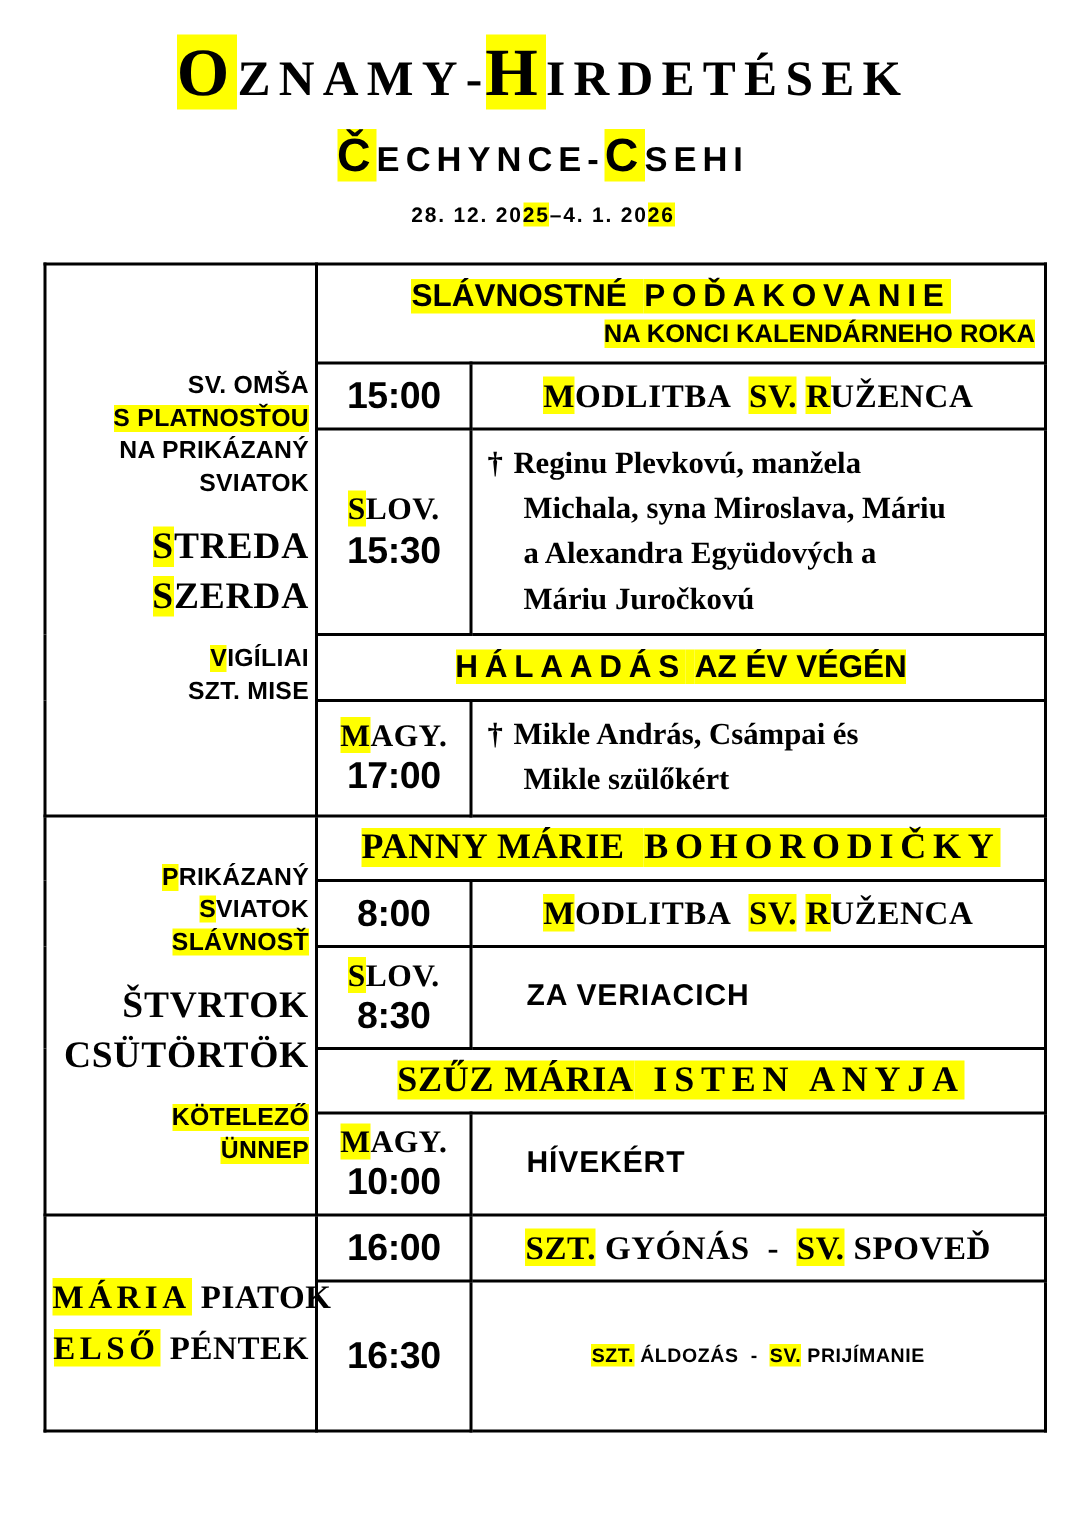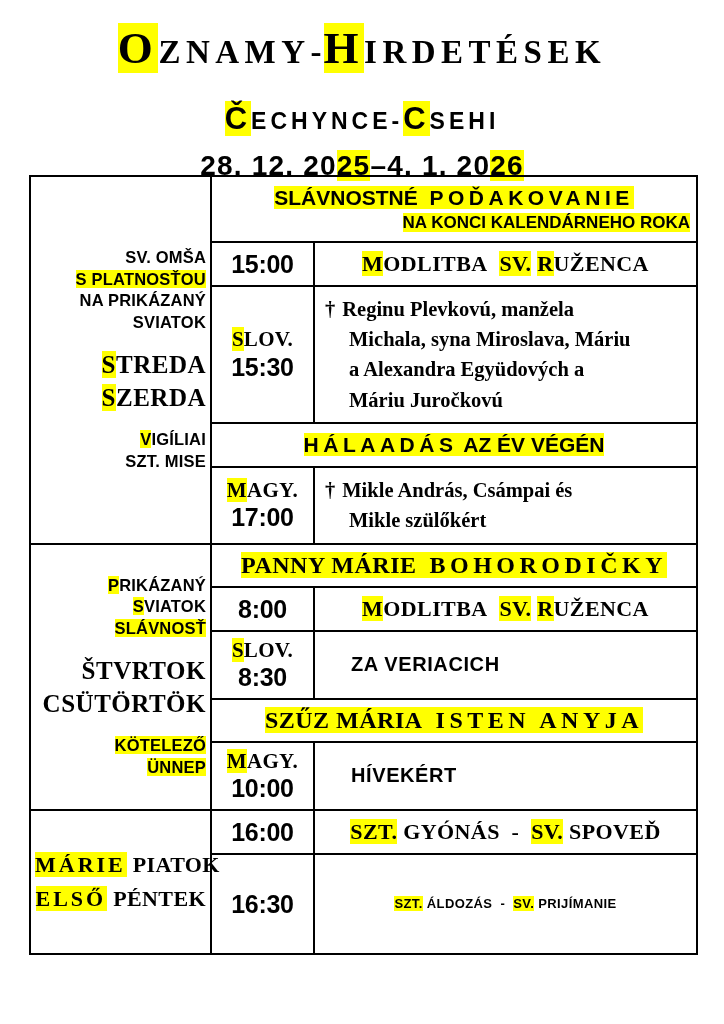--- a/index.html
+++ b/index.html
@@ -30,29 +30,29 @@
   }
   .title-main .big { font-size: 45px; }
   .title-main .dash { letter-spacing: 2px; }
 
   .title-sub {
     font-family: "Liberation Sans", sans-serif;
     font-weight: bold;
     font-size: 23px;
     letter-spacing: 4px;
     line-height: 1;
-    margin-top: 32px;
+    margin-top: 17px;
     white-space: nowrap;
   }
   .title-sub .big { font-size: 31px; }
 
   .title-date {
     font-family: "Liberation Sans", sans-serif;
     font-weight: bold;
-    font-size: 28px;
+    font-size: 14px;
     letter-spacing: 1.2px;
     margin-top: 16px;
     white-space: nowrap;
   }
 
   
   .sched {
     position: absolute;
     left: 29px;
     top: 175px;
@@ -355,21 +355,21 @@
     <td>
       <div class="desccell">
         <div class="desc-sans">HÍVEKÉRT</div>
       </div>
     </td>
   </tr>
 
   <tr>
     <td rowspan="2">
       <div class="daycell">
-        <div class="d-name-sp"><span class="hl">MÁRIE</span>&nbsp;<span>PIATOK</span></div>
+        <div class="d-name-sp"><span class="hl">MÁRIA</span>&nbsp;<span>PIATOK</span></div>
         <div class="d-name-sp"><span class="hl">ELSŐ</span>&nbsp;<span>PÉNTEK</span></div>
       </div>
     </td>
     <td>
       <div class="timecell">
         <div class="t-clock">16:00</div>
       </div>
     </td>
     <td>
       <div class="desccell">

